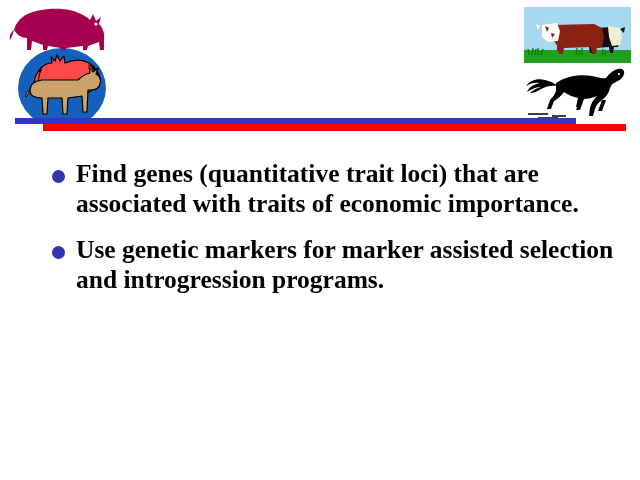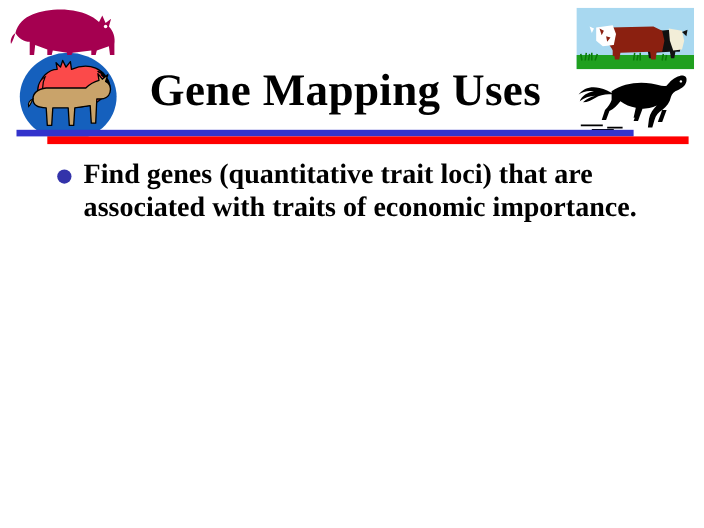--- a/index.html
+++ b/index.html
@@ -98,21 +98,21 @@
   .bullet-item:last-child { margin-bottom: 0; }
   .bullet-dot {
     position: absolute;
     left: 2px;
     top: 11px;
     width: 13px;
     height: 13px;
     border-radius: 50%;
     background: #3333aa;
   }
-  .bullet-text { display: block; }
+  .bullet-text { display: block; margin-top: 16px; }
 </style>
 </head>
 <body>
 
 <div id="slide">
 
   <div id="logo">
     <svg width="108" height="120" viewBox="0 0 108 120" xmlns="http://www.w3.org/2000/svg">
 
       <g>
@@ -149,21 +149,20 @@
                  L58 44 L57 46 L53 46 L53 44
                  L40 42 L39 46 L35 46 L35 41
                  L24 37 L23 46 L19 46 L19 34
                  C14 34 9 31 6 26 Z"></path>
         <path fill="#a50050" d="M6 26 C3 28 1 32 2 36 C4 33 5 29 6 26 Z"></path>
         <circle cx="88" cy="20" r="1.6" fill="#ffffff"></circle>
       </g>
     </svg>
   </div>
 
-  <div id="title">Gene Mapping Uses</div>
 
   <div id="cattle-photo">
     <svg width="107" height="56" viewBox="0 0 107 56" xmlns="http://www.w3.org/2000/svg">
       <rect x="0" y="0" width="107" height="56" fill="#a8d8f0"></rect>
       <rect x="0" y="43" width="107" height="13" fill="#1fa01f"></rect>
 
       <g>
         <path fill="#111111" d="M62 22 L86 20 L94 22 L96 30 L94 40 L90 40 L89 46 L86 46 L85 40 L70 41 L69 46 L66 46 L65 40 L62 36 Z"></path>
         <path fill="#f2eed8" d="M84 19 L96 21 L98 30 L96 38 L88 39 L85 30 Z"></path>
         <path fill="#111111" d="M96 22 L101 20 L100 26 Z"></path>
@@ -212,15 +211,19 @@
   </div>
 
   <div id="rule-blue"></div>
   <div id="rule-red"></div>
 
   <div id="bullets">
     <div class="bullet-item">
       <span class="bullet-dot"></span>
       <span class="bullet-text">Find genes (quantitative trait loci) that are associated with traits of economic importance.</span>
     </div>
+    <div class="bullet-item">
+      <span class="bullet-dot"></span>
+      <span class="bullet-text">Use genetic markers for marker assisted selection and introgression programs.</span>
+    </div>
   </div>
 
 </div>
 
 </body></html>

